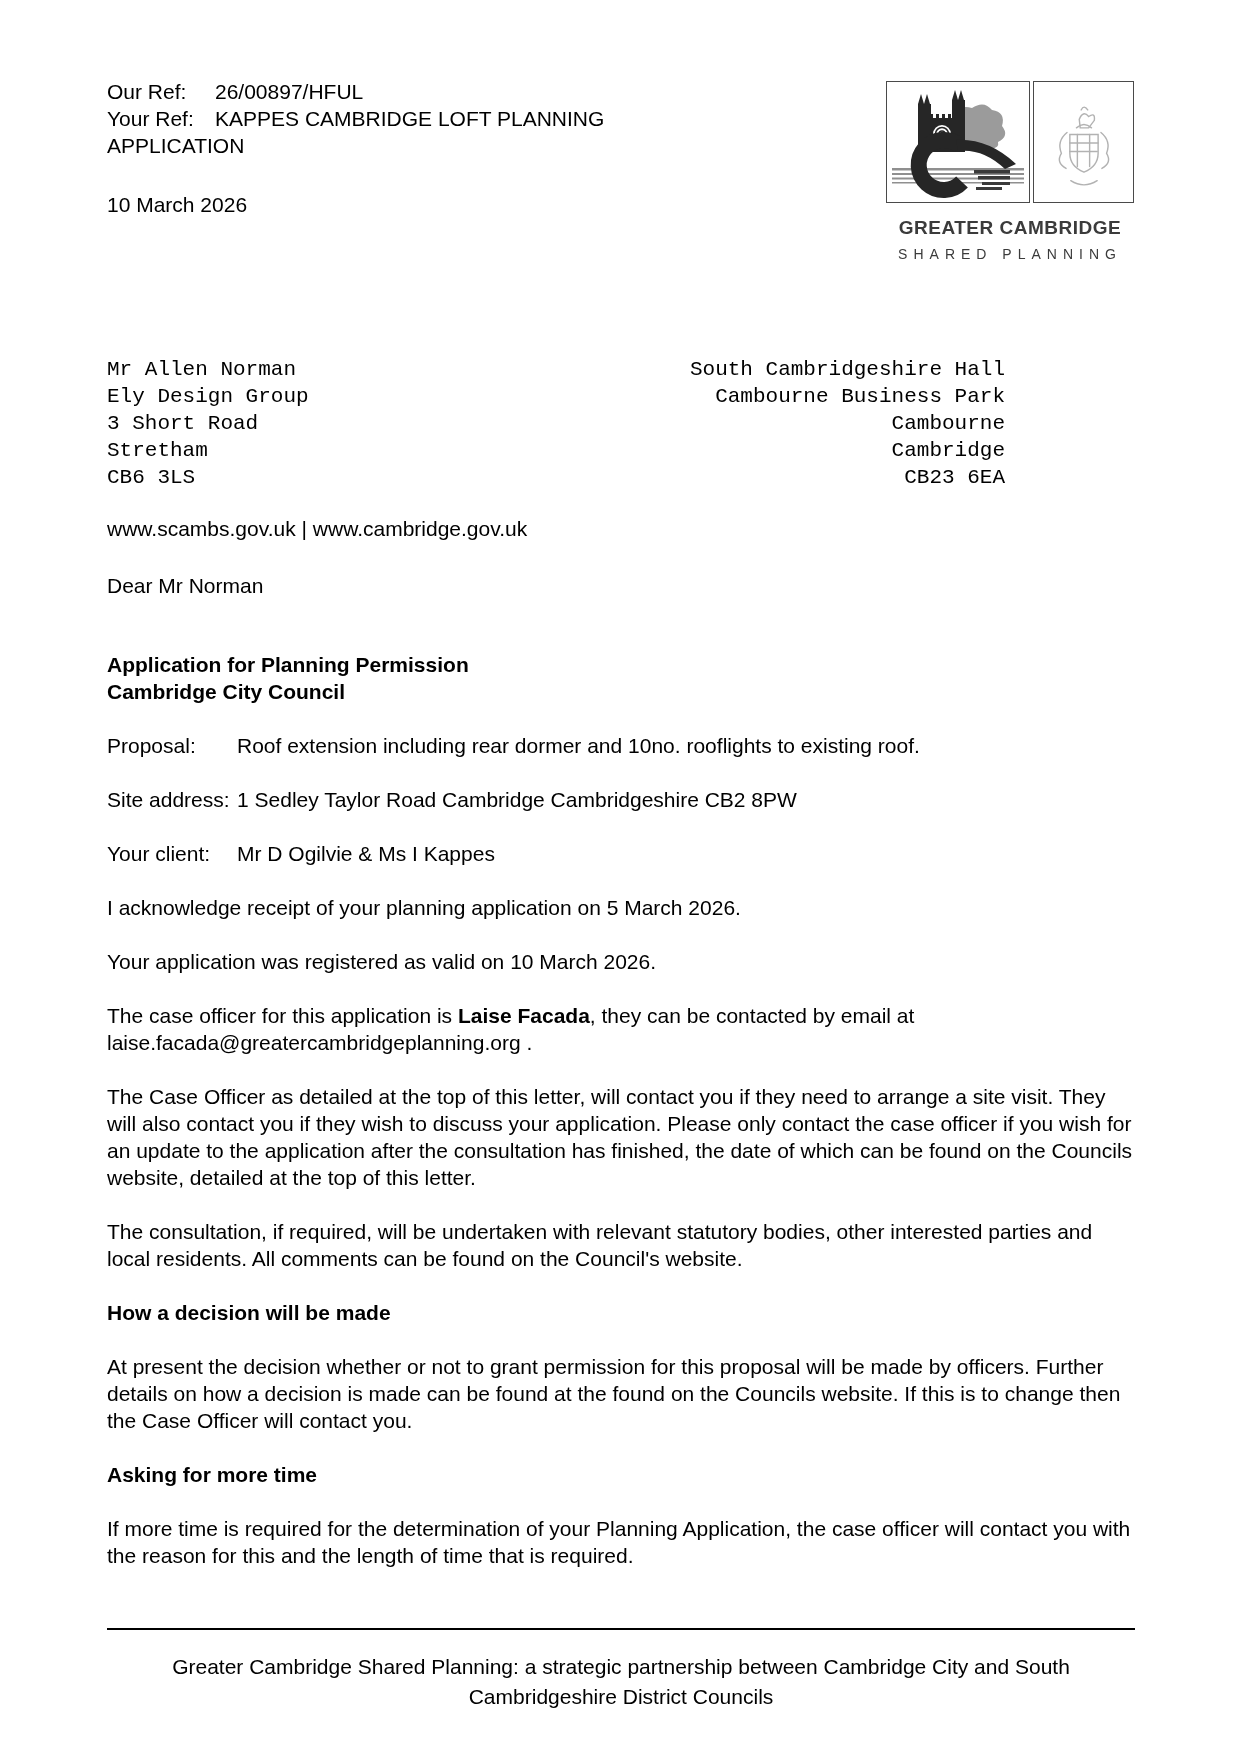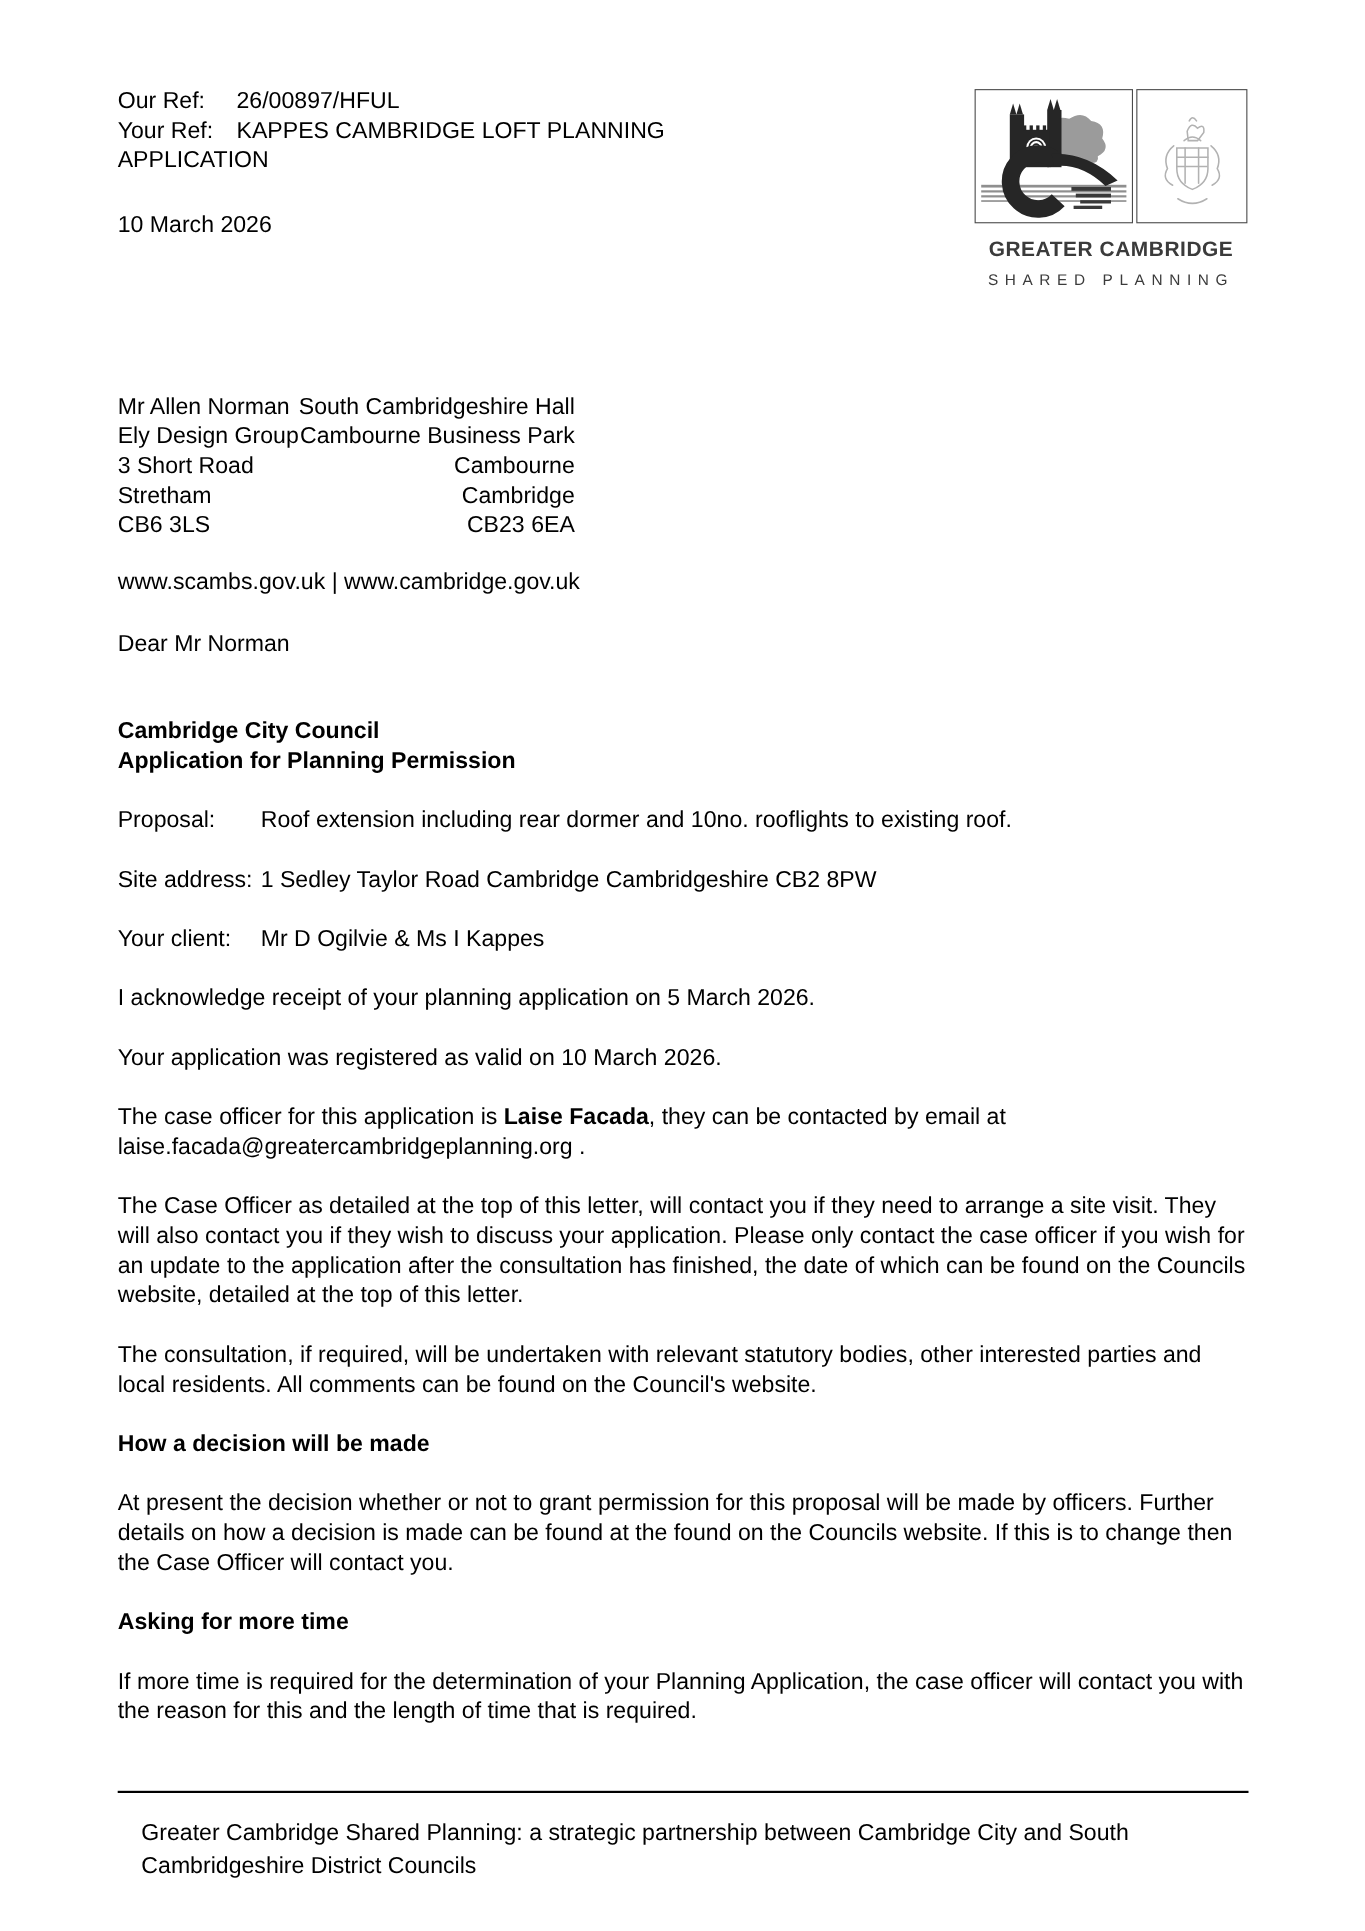--- a/index.html
+++ b/index.html
@@ -27,39 +27,39 @@
   .logo-box { border:1px solid #4a4a4a; background:#fff; box-sizing:border-box; }
   .logo-box.left  { width:144px; height:122px; }
   .logo-box.right { width:101px; height:122px; }
   .logo-box svg { display:block; width:100%; height:100%; }
   .logo-title { margin-top:12px; font-weight:bold; font-size:19px; line-height:26px;
                 color:#3b3b3b; letter-spacing:0.5px; white-space:nowrap; }
   .logo-subtitle { margin-top:3px; font-size:14px; line-height:20px; color:#3b3b3b;
                    letter-spacing:6px; white-space:nowrap; }
 
   
-  .addresses { display:flex; justify-content:flex-start; margin-top:92px; }
+  .addresses { display:flex; justify-content:space-between; margin-top:92px;font-family:Liberation Mono, monospace; }
   .addr-right { text-align:right; padding-right:130px; }
   .websites { text-align:left; padding-right:130px; margin-top:24px; }
 
   .salutation { margin-top:30px; }
   .subject { margin-top:52px; font-weight:bold; }
 
   .field-row { display:flex; margin-top:27px; }
   .field-label { width:130px; flex:none; }
   .field-value { flex:1; }
 
   .para { margin-top:27px; }
   .sec-heading { margin-top:27px; font-weight:bold; }
   .bold { font-weight:bold; }
 
   
   .footer { position:absolute; left:107px; right:106px; top:1628px; }
   .footer-rule { border-top:2px solid #000; height:0; }
-  .footer-text { max-width:985px; margin:22px auto 4px; text-align:left; line-height:30px; }
+  .footer-text { max-width:985px; margin:22px auto 4px; text-align:center; line-height:30px; }
 </style>
 </head>
 <body>
 
 <div class="page">
 
   <div class="header">
     <div class="refs">
       <p><span class="ref-label">Our Ref:</span><span>26/00897/HFUL</span></p>
       <p><span class="ref-label">Your Ref:</span><span>KAPPES CAMBRIDGE LOFT PLANNING APPLICATION</span></p>
@@ -139,22 +139,22 @@
       <p>Cambridge</p>
       <p>CB23 6EA</p>
     </div>
   </div>
 
   <p class="websites">www.scambs.gov.uk | www.cambridge.gov.uk</p>
 
   <p class="salutation">Dear Mr Norman</p>
 
   <div class="subject">
+    <p>Application for Planning Permission</p>
     <p>Cambridge City Council</p>
-    <p>Application for Planning Permission</p>
   </div>
 
   <div class="field-row">
     <span class="field-label">Proposal:</span>
     <span class="field-value">Roof extension including rear dormer and 10no. rooflights to existing roof.</span>
   </div>
   <div class="field-row">
     <span class="field-label">Site address:</span>
     <span class="field-value">1 Sedley Taylor Road Cambridge Cambridgeshire CB2 8PW</span>
   </div>

